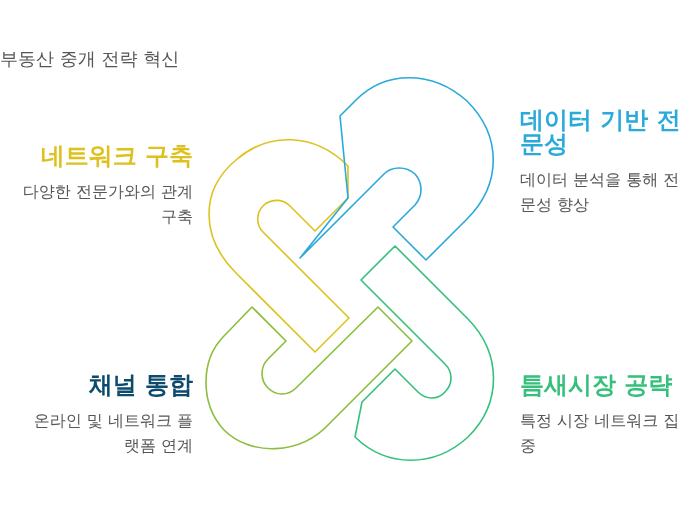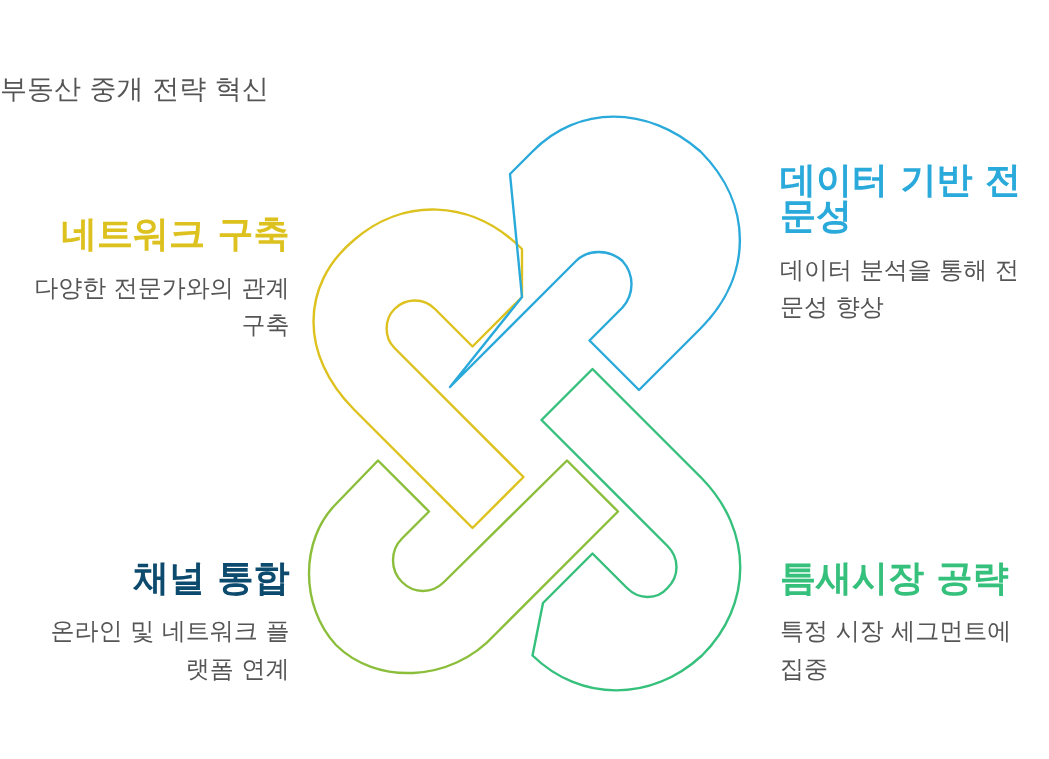--- a/index.html
+++ b/index.html
@@ -44,14 +44,14 @@
   <div class="desc">데이터 분석을 통해 전문성 향상</div>
 </div>
 
 <div class="block left" id="b-bl">
   <div class="heading" style="color:#0c4a6e">채널 통합</div>
   <div class="desc">온라인 및 네트워크 플랫폼 연계</div>
 </div>
 
 <div class="block right" id="b-br">
   <div class="heading" style="color:#35C07C">틈새시장 공략</div>
-  <div class="desc">특정 시장 세그먼트에 집중</div>
+  <div class="desc">특정 시장 네트워크 집중</div>
 </div>
 
 </body></html>

